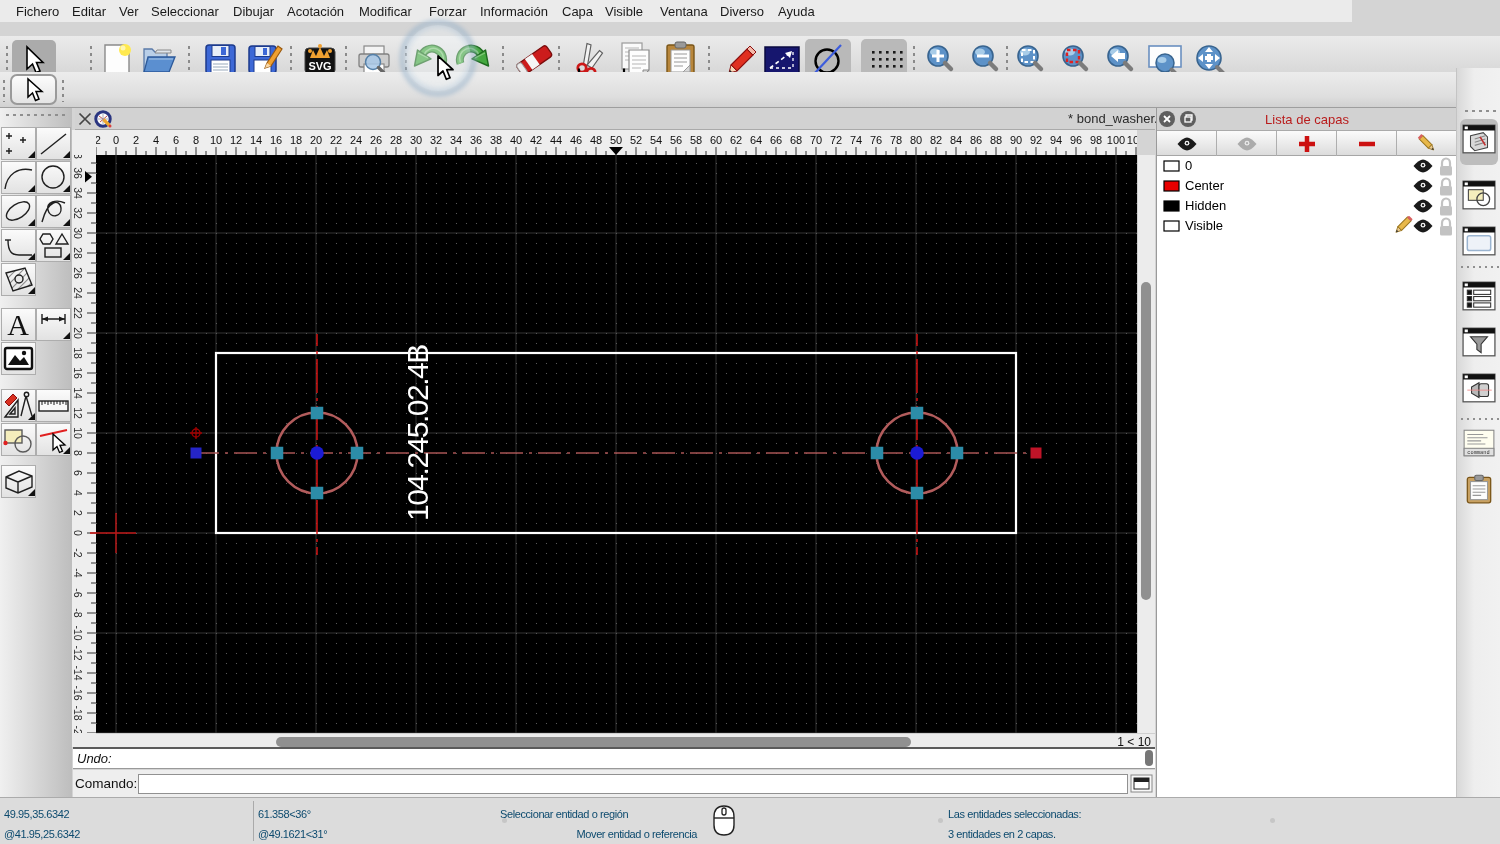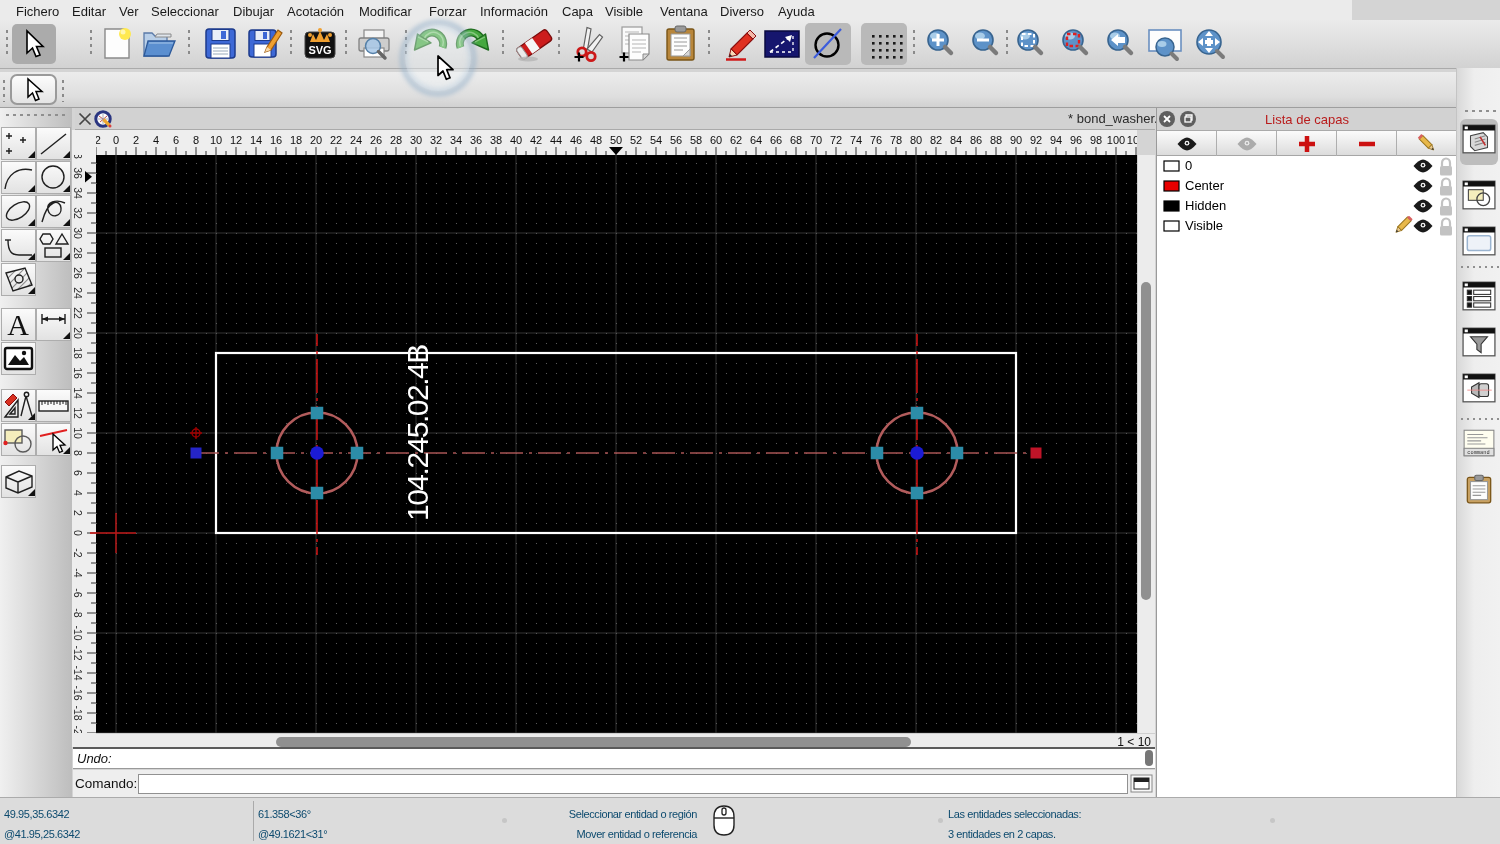--- a/index.html
+++ b/index.html
@@ -2,21 +2,21 @@
 <html><head><meta charset="utf-8"><style>
 * { margin:0; padding:0; box-sizing:border-box; }
 html,body { width:1500px; height:844px; overflow:hidden; font-family:"Liberation Sans",sans-serif; }
 .abs { position:absolute; }
 #page { position:relative; width:1500px; height:844px; background:#d4d4d4; }
 
 #menubar { position:absolute; left:0; top:0; width:1352px; height:22px; background:#ebebeb;
   font-size:13px; color:#1a1a1a; }
 #menubar span { position:absolute; top:4px; }
 
-#tb1 { position:absolute; left:0; top:20px; width:1500px; height:49px;
+#tb1 { position:absolute; left:0; top:36px; width:1500px; height:49px;
   background:linear-gradient(#ebebeb,#dcdcdc 60%,#d2d2d2); border-bottom:1px solid #aaaaaa; }
 #tb2 { position:absolute; left:0; top:72px; width:1500px; height:36px;
   background:linear-gradient(#ececec,#dedede 70%,#d1d1d1); border-bottom:1px solid #9e9e9e; }
 .tsep { position:absolute; top:8px; width:2px; height:28px;
   background-image:radial-gradient(circle,#8a8a8a 36%,transparent 40%); background-size:2px 7px; }
 
 #titlebar { position:absolute; left:75px; top:108px; width:1080px; height:22px; background:#d2d2d2;
   border-bottom:1px solid #aaa; font-size:13px; color:#2a2a2a; }
 #hruler { position:absolute; left:96px; top:130px; width:1041px; height:25px; overflow:hidden; }
 #vruler { position:absolute; left:72px; top:155px; width:24px; height:578px; overflow:hidden; }
@@ -541,21 +541,21 @@
   </svg>
 </div>
 
 <div id="statusbar">
   <div class="abs" style="left:4px;top:10px">49.95,35.6342</div>
   <div class="abs" style="left:4px;top:30px">@41.95,25.6342</div>
   <div class="abs" style="left:253px;top:3px;width:1px;height:40px;background:#aaa"></div>
   <div class="abs" style="left:258px;top:10px">61.358&lt;36°</div>
   <div class="abs" style="left:258px;top:30px">@49.1621&lt;31°</div>
   <div class="abs" style="left:502px;top:20px;width:5px;height:5px;border-radius:3px;background:#c6c6c6"></div>
-  <div class="abs" style="left:500px;top:10px;width:197px;text-align:right">Seleccionar entidad o región</div>
+  <div class="abs" style="left:500px;top:10px;width:197px;text-align:left">Seleccionar entidad o región</div>
   <div class="abs" style="left:500px;top:30px;width:197px;text-align:right">Mover entidad o referencia</div>
   <svg width="30" height="38" style="position:absolute;left:710px;top:3px">
     <path d="M4 16 Q4 5 14 5 Q24 5 24 16 L24 24 Q24 34 14 34 Q4 34 4 24 Z" fill="#fff" stroke="#222" stroke-width="1.4"></path>
     <line x1="4" y1="17" x2="24" y2="17" stroke="#222" stroke-width="1.4"></line>
     <rect x="12" y="7" width="4" height="7" rx="2" fill="#fff" stroke="#222" stroke-width="1.3"></rect>
   </svg>
   <div class="abs" style="left:938px;top:20px;width:5px;height:5px;border-radius:3px;background:#c6c6c6"></div>
   <div class="abs" style="left:948px;top:10px">Las entidades seleccionadas:</div>
   <div class="abs" style="left:948px;top:30px">3 entidades en 2 capas.</div>
   <div class="abs" style="left:1270px;top:20px;width:5px;height:5px;border-radius:3px;background:#c6c6c6"></div>

